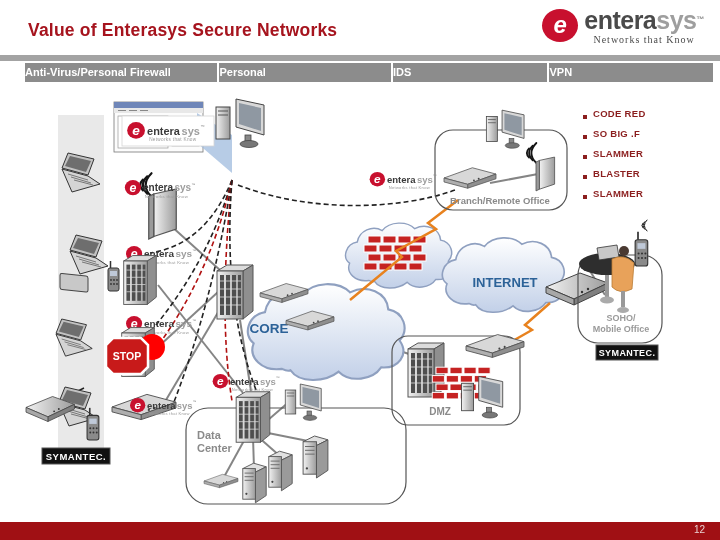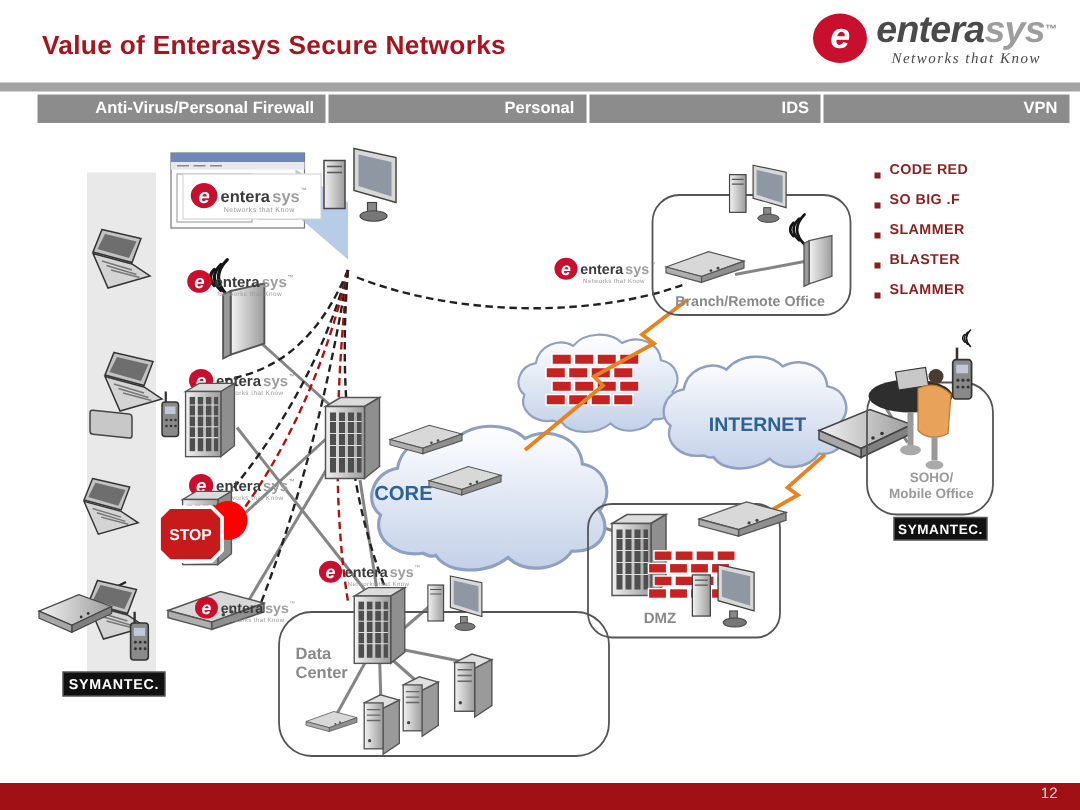--- a/index.html
+++ b/index.html
@@ -3,30 +3,30 @@
 <meta charset="utf-8">
 <style>
   html,body{margin:0;padding:0;background:#666;}
   .slide{position:relative;width:720px;height:540px;background:#FFFFFF;overflow:hidden;
          font-family:"Liberation Sans",sans-serif;margin:0 auto;}
   
   .title{position:absolute;left:28px;top:20px;font-size:17.5px;font-weight:bold;color:#A6141E;letter-spacing:.2px;}
   .logo{position:absolute;right:16px;top:7px;display:flex;align-items:flex-start;}
   .logo-e{width:36px;height:33px;background:#C8102E;border-radius:50%;color:#fff;font-weight:bold;
           font-style:italic;font-size:24px;text-align:center;line-height:31px;margin-top:2px;}
-  .logo-right{margin-left:6px;text-align:center;font-style:italic;}
+  .logo-right{margin-left:6px;text-align:center;}
   .wordmark{font-size:25px;font-weight:bold;letter-spacing:-.5px;line-height:26px;}
   .wm1{color:#4A4A4A;} .wm2{color:#9E9E9E;}
   .wmtm{font-size:8px;color:#888;vertical-align:top;}
   .logo-tagline{font-family:"Liberation Serif",serif;font-size:10px;color:#4A4A4A;letter-spacing:1px;margin-top:1px;}
   .rule{position:absolute;left:0;top:55px;width:720px;height:6px;background:#A3A3A3;}
   .secbar{position:absolute;left:25px;top:63px;width:688px;height:19px;display:flex;gap:2px;}
-  .seg{background:#8C8C8C;color:#FFF;font-size:11px;font-weight:bold;text-align:right;
+  .seg{background:#8C8C8C;color:#FFF;font-size:11px;font-weight:bold;text-align:left;
        padding-right:8px;line-height:19px;box-sizing:border-box;}
-  .seg1{width:193px;} .seg2{width:172px;} .seg3{width:155px;} .seg4{width:164px;padding-left:32px;}
+  .seg1{width:193px;} .seg2{width:172px;} .seg3{width:155px;} .seg4{width:164px;}
   
   .threats{position:absolute;left:583px;top:99px;margin:0;padding:0;list-style:none;z-index:5;}
   .threats li{display:flex;align-items:flex-end;height:20px;font-size:9.5px;font-weight:600;color:#8B1E1E;letter-spacing:.3px;}
   .bullet{width:4px;height:4px;background:#8B1E1E;margin-right:6px;flex:0 0 auto;}
   
   .footer{position:absolute;left:0;bottom:0;width:720px;height:18px;background:#A01014;}
   .pagenum{position:absolute;right:15px;top:2px;color:#E8D2D2;font-size:10px;}
   .diagram{position:absolute;left:0;top:85px;}
   svg text{font-family:"Liberation Sans",sans-serif;}
 </style>

